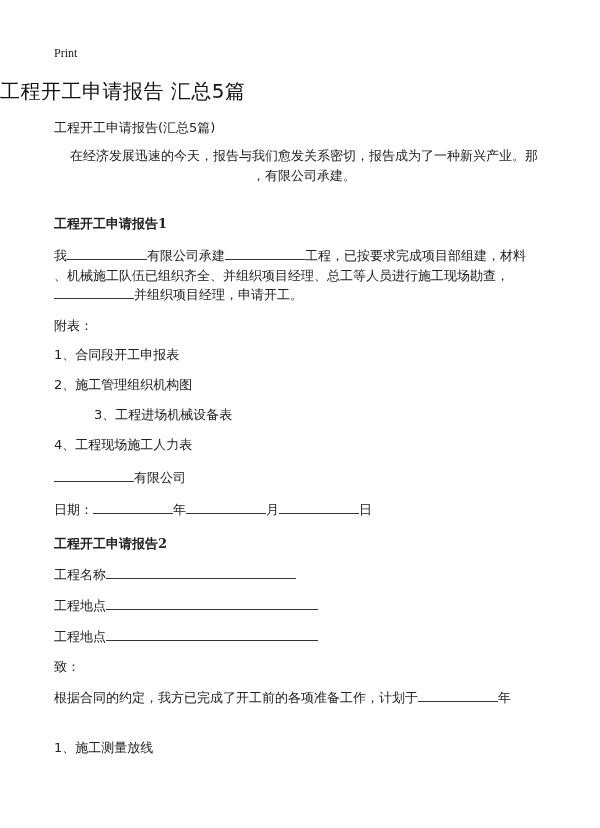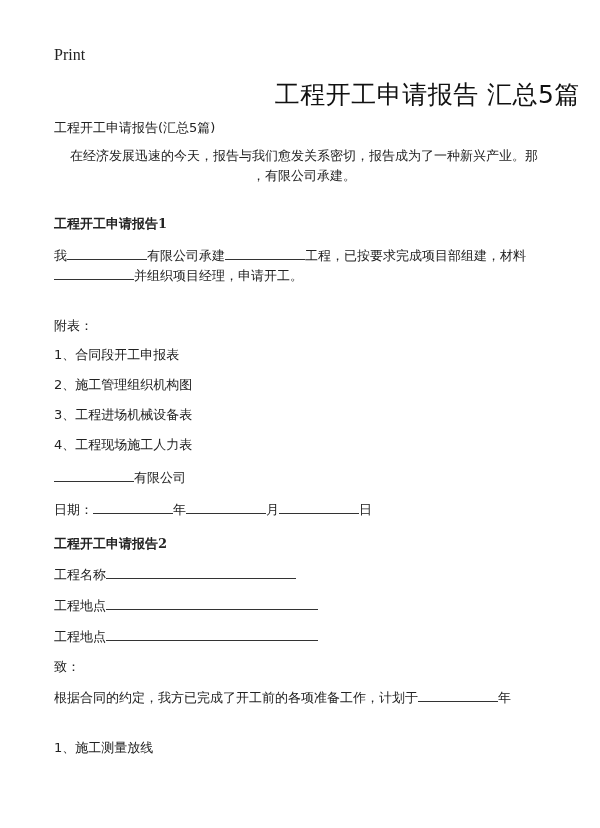--- a/index.html
+++ b/index.html
@@ -4,25 +4,25 @@
   <style>
     html, body { margin: 0; padding: 0; background: #ffffff; }
     body {
       width: 600px; height: 828px; position: relative; overflow: hidden;
       color: #1a1a1a;
       font-family: "DejaVu Sans", "Liberation Sans", sans-serif;
     }
     .print-label {
       position: absolute; left: 54px; top: 46px;
       font-family: "Liberation Serif", "DejaVu Serif", serif;
-      font-size: 16px; color: #222;
+      font-size: 12px; color: #222;
     }
     .doc-title {
       position: absolute; left: 0; width: 580px; top: 78px;
-      text-align: right; font-size: 25px; color: #111;
+      text-align: left; font-size: 20px; color: #111;
       letter-spacing: 0.5px;
     }
     .line {
       position: absolute; left: 54px; font-size: 13px; line-height: 20px;
       white-space: nowrap; color: #222;
     }
     .para {
       position: absolute; left: 54px; width: 500px; font-size: 13px;
       line-height: 19.5px; color: #222;
     }
@@ -48,29 +48,30 @@
   <div>在经济发展迅速的今天，报告与我们愈发关系密切，报告成为了一种新兴产业。那</div>
   <div>，有限公司承建。</div>
 </div>
 
 <div class="line heading" style="top:214px;">工程开工申请报告1</div>
 
 <div class="para" style="top:246px;">
   <div>
     <span>我</span><span class="blank w80"></span><span>有限公司承建</span><span class="blank w80"></span><span>工程，已按要求完成项目部组建，材料</span>
   </div>
+  <div>、机械施工队伍已组织齐全、并组织项目经理、总工等人员进行施工现场勘查，</div>
   <div>
     <span class="blank w80"></span><span>并组织项目经理，申请开工。</span>
   </div>
 </div>
 
 <div class="line" style="top:316px;">附表：</div>
 <div class="line" style="top:345px;">1、合同段开工申报表</div>
 <div class="line" style="top:375px;">2、施工管理组织机构图</div>
-<div class="line" style="top:405px;">3、工程进场机械设备表</div>
+<div class="line" style="top:405px;margin-left:40px;">3、工程进场机械设备表</div>
 <div class="line" style="top:435px;">4、工程现场施工人力表</div>
 
 <div class="line" style="top:468px;">
   <span class="blank w80"></span><span>有限公司</span>
 </div>
 
 <div class="line" style="top:500px;">
   <span>日期：</span><span class="blank w80"></span><span>年</span><span class="blank w80"></span><span>月</span><span class="blank w80"></span><span>日</span>
 </div>
 

